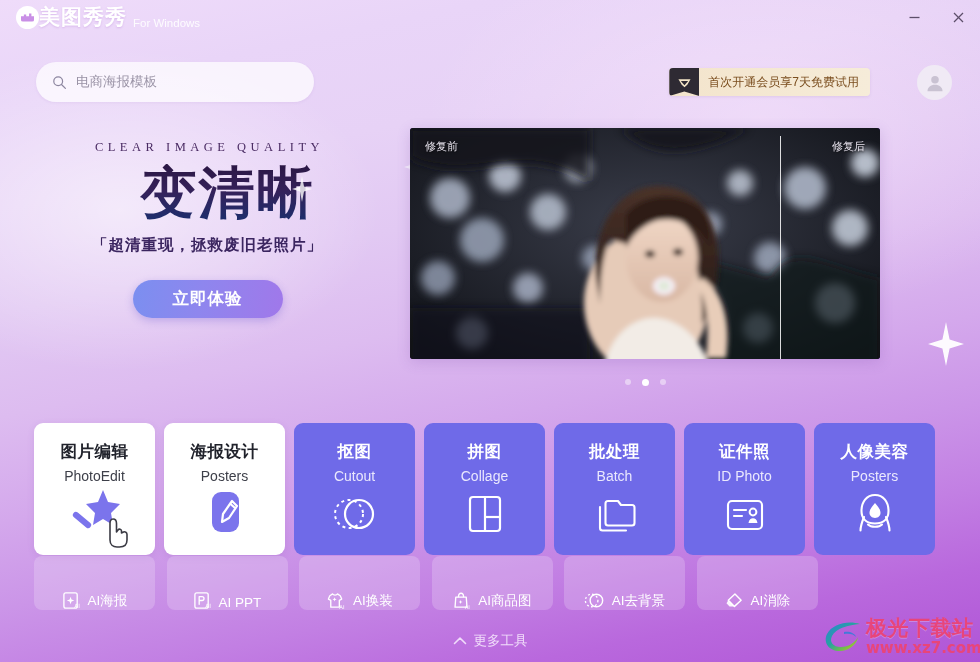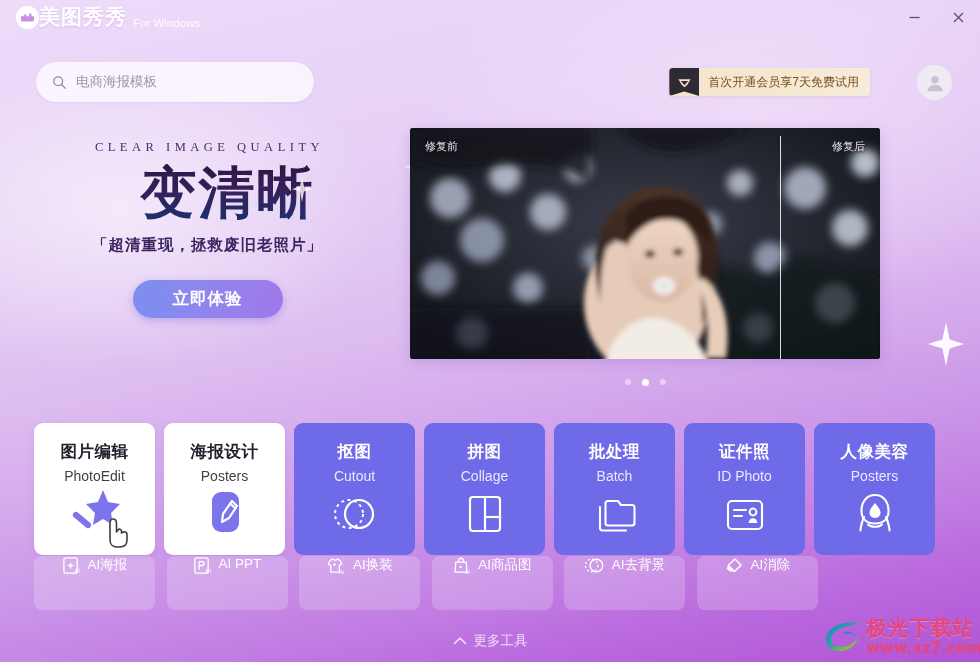--- a/index.html
+++ b/index.html
@@ -172,21 +172,21 @@
   .card.purple .cn { color: #ffffff; }
   .card.purple .en { color: #eae8fd; }
   .card .glyph { position: absolute; bottom: 20px; left: 0; right: 0; display: flex; justify-content: center; }
   .cursor-hand { position: absolute; left: 72px; bottom: 2px; }
 
   
   .ai-row { position: absolute; left: 34px; top: 556px; display: flex; gap: 11.5px; }
   .ai-btn {
     width: 121px; height: 54px; border-radius: 8px;
     background: rgba(255,255,255,0.20);
-    display: flex; align-items: flex-start; justify-content: center; gap: 7px;
+    display: flex; align-items: flex-end; justify-content: center; gap: 7px;
     color: #ffffff; font-size: 13.5px;
   }
   .ai-btn .t { white-space: nowrap; }
 
   
   .more-tools {
     position: absolute; left: 0; right: 0; top: 632px;
     display: flex; align-items: center; justify-content: center; gap: 7px;
     color: #f0dcfa; font-size: 13.5px;
   }

